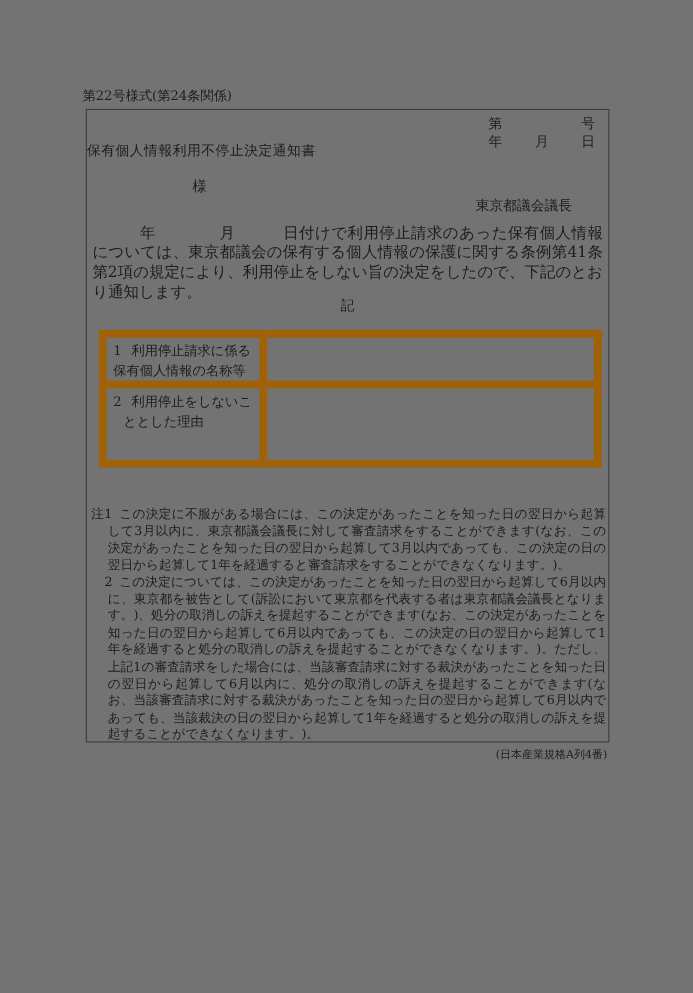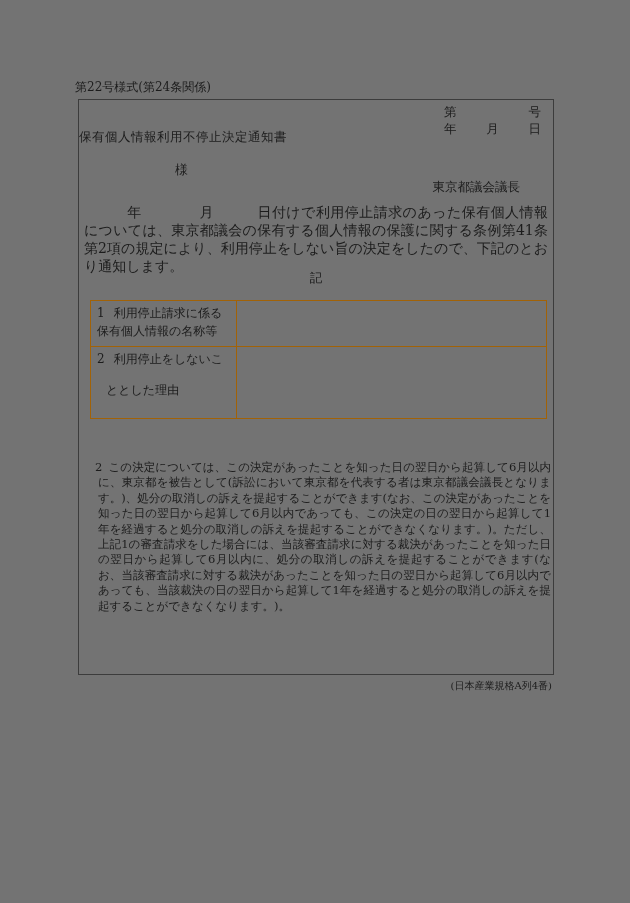--- a/index.html
+++ b/index.html
@@ -20,28 +20,28 @@
   .sender{position:absolute;top:79px;right:33px;font-size:12.5px;}
   .body-par{
     position:absolute;top:103px;left:5px;width:464px;
     font-size:14px;line-height:18px;text-align:justify;white-space:pre-wrap;
   }
   .ki-marker{position:absolute;top:170px;left:0;width:100%;text-align:center;font-size:12.5px;}
   .detail-table{
     position:absolute;top:200px;left:11px;border-collapse:collapse;table-layout:fixed;
     width:457px;font-size:12px;line-height:18px;
   }
-  .detail-table td{border:1px solid #a16207;vertical-align:top;padding:3px 4px 0 6px;box-sizing:border-box;}
+  .detail-table td{border:7px solid #a16207;vertical-align:top;padding:3px 4px 0 6px;box-sizing:border-box;}
   .detail-table .c1{width:146px;}
   .row-1{height:46px;}
   .row-2{height:72px;}
   .row-3{height:36px;}
   .no{display:inline-block;margin-right:9px;}
   .lbl2-row1{margin-left:0;}
-  .lbl2-row2{margin-left:9px;margin-top:13px;}
+  .lbl2-row2{margin-left:9px;}
   .value-cell{position:relative;}
   .phone-note{position:absolute;left:6px;bottom:2px;font-size:12px;white-space:nowrap;}
   .notes{
     position:absolute;top:360px;left:4px;width:468px;
     font-size:11.5px;line-height:15.4px;text-align:justify;
   }
   .note{padding-left:15px;text-indent:-15px;}
   .note-2{text-indent:-3px;}
   .note-label{margin-right:6px;}
   .jis-label{position:absolute;top:679px;right:78px;font-size:10px;}
@@ -90,20 +90,21 @@
         <td class="c1">
           <div><span class="no">2</span><span>利用停止をしないこ</span></div>
           <div class="lbl2-row2">ととした理由</div>
         </td>
         <td class="value-cell"></td>
       </tr>
     </tbody>
       </table>
 
     <div class="notes">
+      <div class="note note-1"><span class="note-label">注1</span><span>この決定に不服がある場合には、この決定があったことを知った日の翌日から起算して3月以内に、東京都議会議長に対して審査請求をすることができます(なお、この決定があったことを知った日の翌日から起算して3月以内であっても、この決定の日の翌日から起算して1年を経過すると審査請求をすることができなくなります。)。</span></div>
       <div class="note note-2"><span class="note-label">2</span><span>この決定については、この決定があったことを知った日の翌日から起算して6月以内に、東京都を被告として(訴訟において東京都を代表する者は東京都議会議長となります。)、処分の取消しの訴えを提起することができます(なお、この決定があったことを知った日の翌日から起算して6月以内であっても、この決定の日の翌日から起算して1年を経過すると処分の取消しの訴えを提起することができなくなります。)。ただし、上記1の審査請求をした場合には、当該審査請求に対する裁決があったことを知った日の翌日から起算して6月以内に、処分の取消しの訴えを提起することができます(なお、当該審査請求に対する裁決があったことを知った日の翌日から起算して6月以内であっても、当該裁決の日の翌日から起算して1年を経過すると処分の取消しの訴えを提起することができなくなります。)。</span></div>
     </div>
 
   </div>
 
   <div class="jis-label">(日本産業規格A列4番)</div>
 
 </div>
 
 </body></html>

